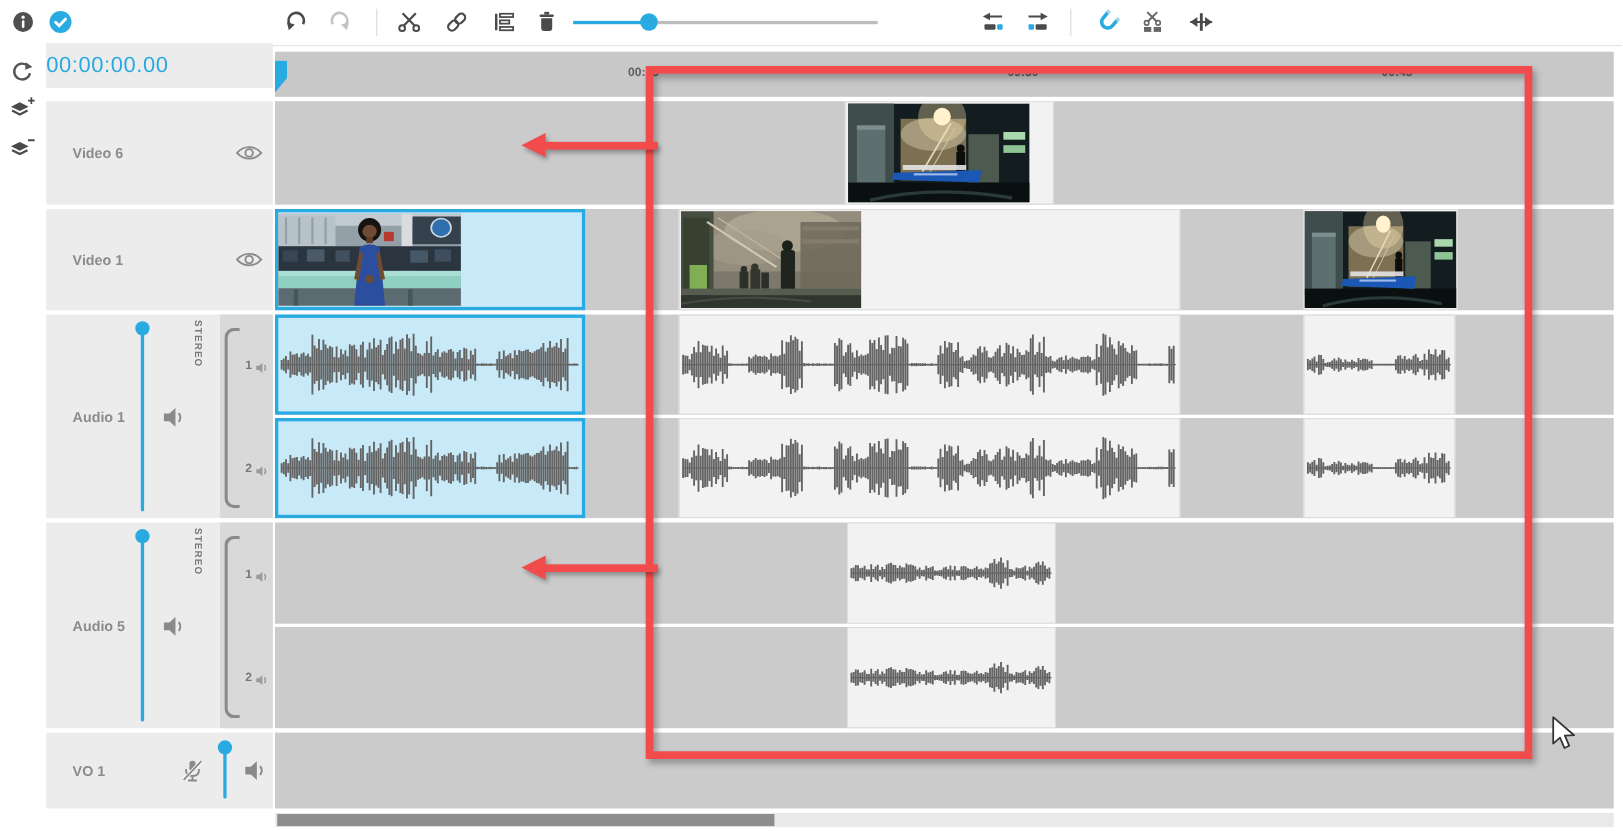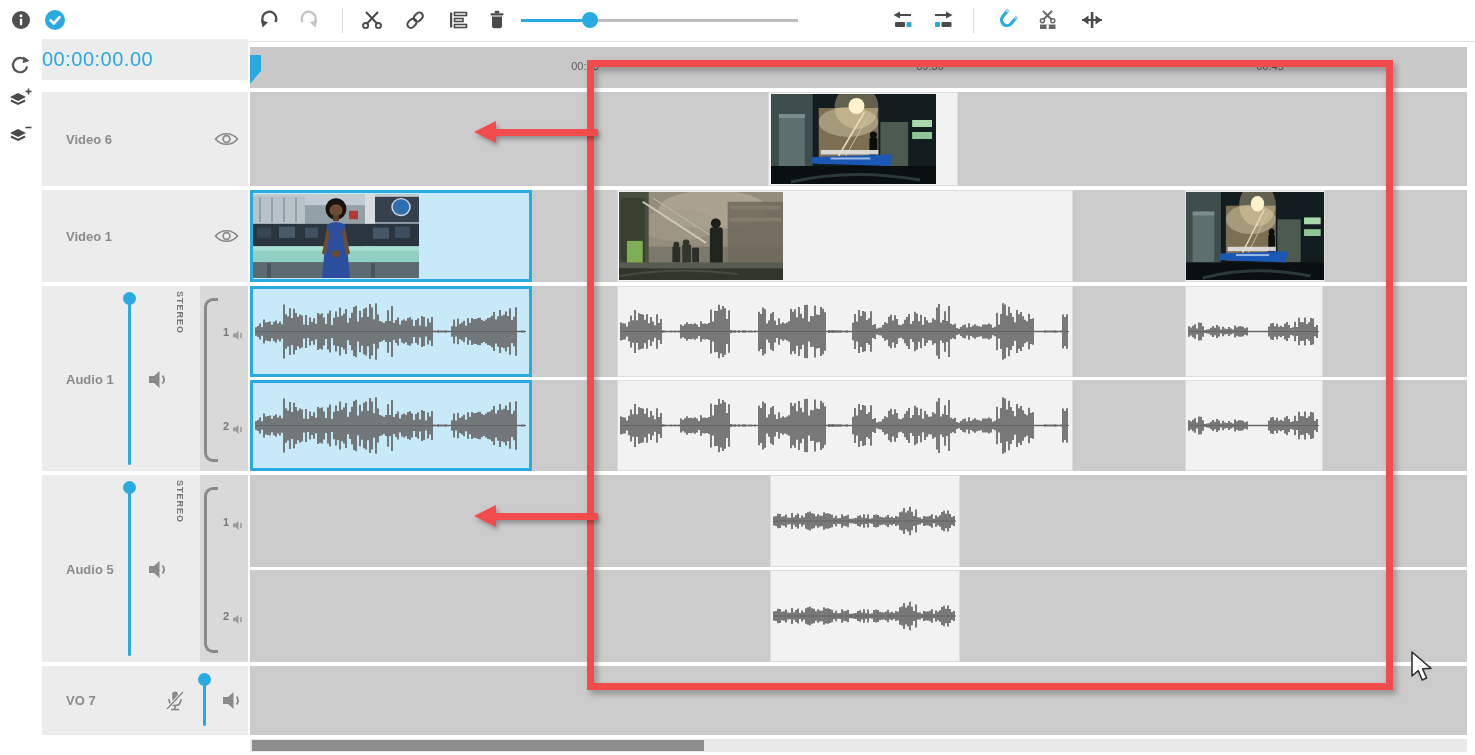--- a/index.html
+++ b/index.html
@@ -13,21 +13,21 @@
   
   .rail{left:0;top:41px;width:42px;height:714px;background:#fff}
   .rbtn{position:absolute;left:5px;width:30px;height:30px;display:flex;align-items:center;justify-content:center;cursor:pointer}
   
   .hdr{position:absolute;left:42px;width:206px;background:#ececec}
   .lane{position:absolute;left:250px;width:1217px;background:#cbcbcb}
   .ruler-cell{position:absolute;left:42px;top:39px;width:206px;height:41px;background:#ececec;
       display:flex;align-items:center;justify-content:flex-start}
   .tc{color:#29a9e0;font-size:20px;letter-spacing:.5px}
   .ruler{position:absolute;left:250px;top:47px;width:1217px;height:41px;background:#c8c8c8}
-  .rmark{position:absolute;top:13px;transform:translateX(-50%);font-size:11px;font-weight:normal;color:#5e5e5e}
+  .rmark{position:absolute;top:13px;transform:translateX(-50%);font-size:11px;font-weight:bold;color:#5e5e5e}
   .playhead{position:absolute;left:0;top:8px;width:11px;height:29px;background:#29abe2;
       clip-path:polygon(0 0,100% 0,100% 55%,0 100%)}
   .tlabel{position:absolute;left:24px;color:#8b8b8b;font-weight:bold;font-size:13px}
   .strip{position:absolute;left:158px;top:0;width:48px;height:100%;background:#d9d9d9}
   .stereo{position:absolute;left:133px;top:5px;writing-mode:vertical-rl;font-size:9px;font-weight:bold;
       color:#777;letter-spacing:1px}
   .bracket{position:absolute;left:162px;width:11px;border-left:3px solid #8a8a8a;border-top:3px solid #8a8a8a;
       border-bottom:3px solid #8a8a8a;border-radius:9px 0 0 9px}
   .chnum{position:absolute;font-size:11px;font-weight:bold;color:#777}
   .vslider-line{position:absolute;width:3px;background:#29abe2;border-radius:2px}
@@ -438,21 +438,21 @@
 <div class="lane" style="top:570px;height:92px">
   <div class="clip white" style="left:520px;width:190px">
     <svg class="waveform" viewBox="0 0 188 90">
         <path d="M3 40.5L3 49.5M5 40.0L5 50.0M7 37.7L7 52.3M9 37.9L9 52.1M11 40.7L11 49.3M13 40.2L13 49.8M15 38.4L15 51.6M17 41.6L17 48.4M19 41.8L19 48.2M21 36.9L21 53.1M23 41.2L23 48.8M25 39.1L25 50.9M27 37.5L27 52.5M29 42.1L29 47.9M31 39.5L31 50.5M33 41.2L33 48.8M35 37.2L35 52.8M37 36.2L37 53.8M39 35.5L39 54.5M41 37.3L41 52.7M43 37.7L43 52.3M45 40.3L45 49.7M47 38.2L47 51.8M49 39.6L49 50.4M51 39.8L51 50.2M53 36.3L53 53.7M55 37.5L55 52.5M57 37.2L57 52.8M59 37.9L59 52.1M61 38.8L61 51.2M63 41.8L63 48.2M65 39.8L65 50.2M67 42.2L67 47.8M69 41.9L69 48.1M71 38.3L71 51.7M73 40.3L73 49.7M75 39.7L75 50.3M77 38.8L77 51.2M79 42.7L79 47.3M81 42.8L81 47.2M83 42.3L83 47.7M85 41.9L85 48.1M87 40.0L87 50.0M89 39.2L89 50.8M91 41.6L91 48.4M93 38.2L93 51.8M95 41.9L95 48.1M97 38.5L97 51.5M99 42.7L99 47.3M101 42.3L101 47.7M103 38.9L103 51.1M105 38.5L105 51.5M107 39.1L107 50.9M109 40.7L109 49.3M111 41.2L111 48.8M113 41.6L113 48.4M115 40.4L115 49.6M117 38.7L117 51.3M119 41.5L119 48.5M121 40.8L121 49.2M123 42.0L123 48.0M125 39.9L125 50.1M127 40.7L127 49.3M129 36.3L129 53.7M131 35.6L131 54.4M133 32.1L133 57.9M135 36.5L135 53.5M137 34.5L137 55.5M139 30.8L139 59.2M141 35.7L141 54.3M143 40.0L143 50.0M145 33.4L145 56.6M147 41.3L147 48.7M149 41.5L149 48.5M151 42.8L151 47.2M153 39.9L153 50.1M155 40.6L155 49.4M157 40.5L157 49.5M159 39.7L159 50.3M161 38.3L161 51.7M163 42.8L163 47.2M165 39.2L165 50.8M167 40.8L167 49.2M169 39.2L169 50.8M171 36.1L171 53.9M173 34.7L173 55.3M175 37.7L175 52.3M177 34.5L177 55.5M179 38.1L179 51.9M181 41.0L181 49.0M183 39.9L183 50.1" stroke="#636363" stroke-width="1.7"></path>
         <line x1="3" x2="185" y1="45" y2="45" stroke="#636363" stroke-width="1"></line>
       </svg>
   </div>
 </div>
 
 <div class="hdr" style="top:666px;height:69px">
-  <span class="tlabel" style="top:27px">VO 7</span>
+  <span class="tlabel" style="top:27px">VO 1</span>
   <div class="abs" style="left:122px;top:24px">
     <svg width="22" height="22">
         <rect x="8.2" y="1.5" width="5.6" height="10" rx="2.8" fill="#8a8a8a"></rect>
         <path d="M5 9 Q5 15.5 11 15.5 Q17 15.5 17 9" fill="none" stroke="#8a8a8a" stroke-width="1.7"></path>
         <line x1="11" y1="15.5" x2="11" y2="19" stroke="#8a8a8a" stroke-width="1.7"></line>
         <line x1="7" y1="19.5" x2="15" y2="19.5" stroke="#8a8a8a" stroke-width="1.7"></line>
         <line x1="3" y1="19" x2="19" y2="2" stroke="#fff" stroke-width="3.2"></line>
         <line x1="3" y1="19" x2="19" y2="2" stroke="#8a8a8a" stroke-width="1.7"></line>
       </svg>
   </div>

